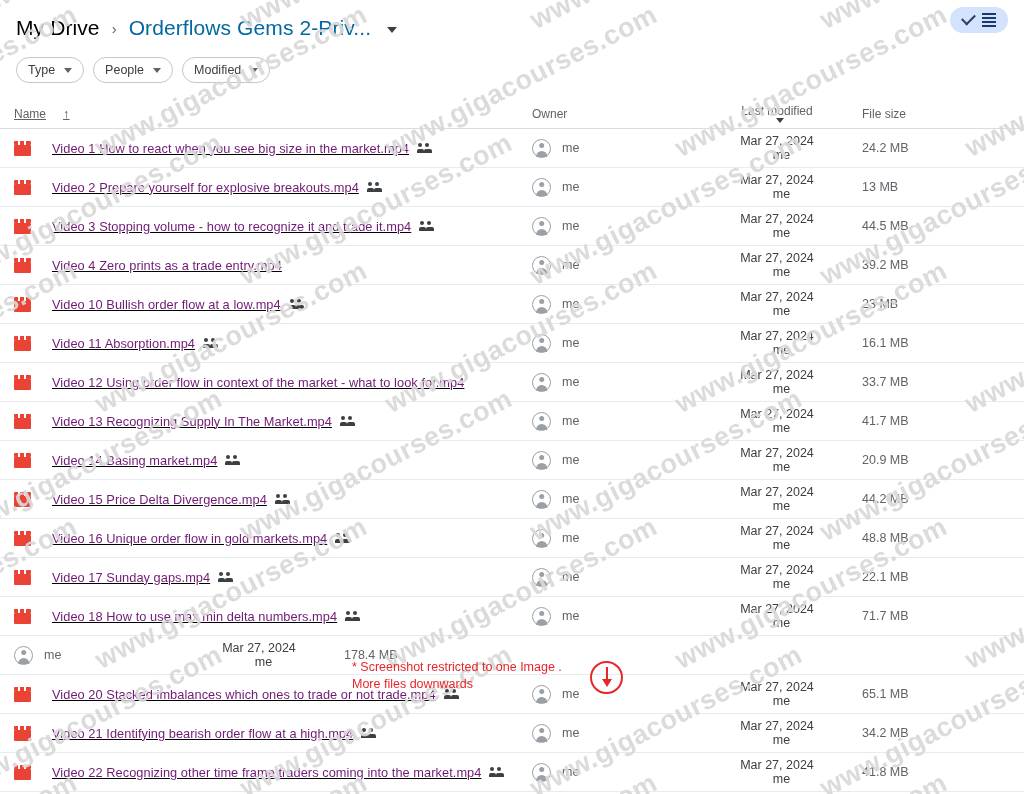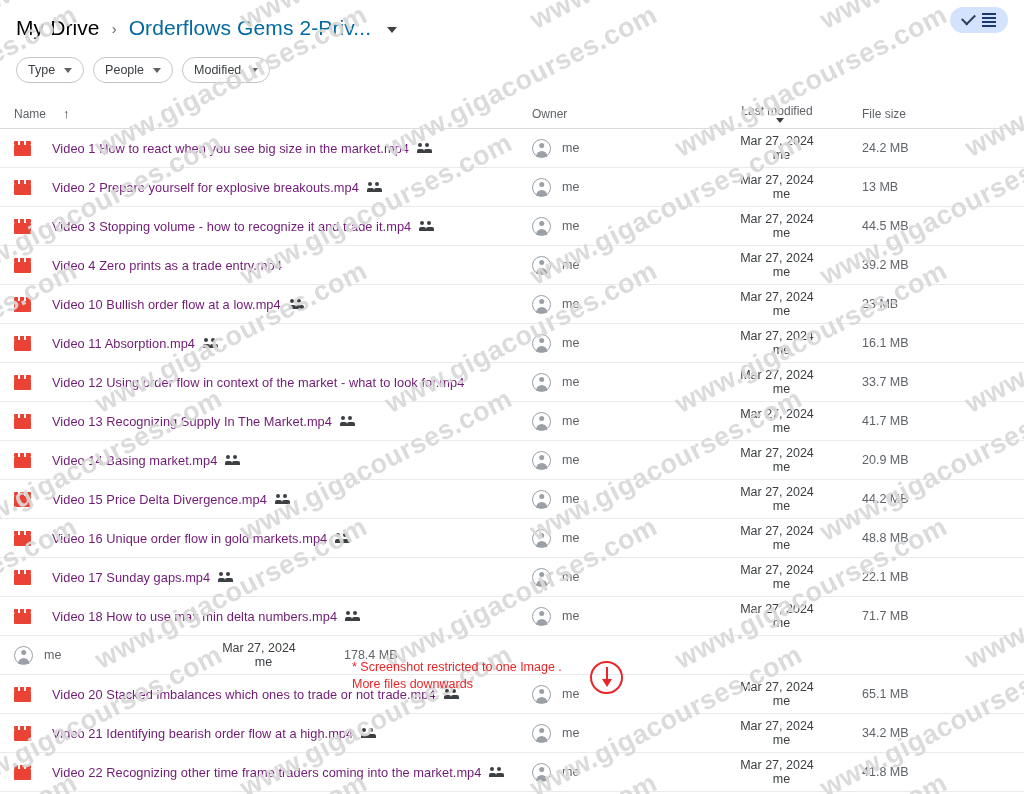--- a/index.html
+++ b/index.html
@@ -145,21 +145,21 @@
   }
   #col-head {
     height: 30px;
     border-bottom: 1px solid #dadce0;
     font-size: 12px;
     color: #5f6368;
     padding: 0 14px;
     display: flex;
     align-items: center;
   }
-  .c-name   { width: 518px; display: flex; align-items: center; }
+  .c-name   { width: 518px; display: flex; align-items: center; text-decoration: underline; }
   .c-owner  { width: 160px; display: flex; align-items: center; }
   .c-mod    { width: 170px; display: flex; align-items: center; flex-direction: column; }
   .c-size   { width: 140px; display: flex; align-items: center; }
 
   #col-head .c-name { padding-left: 0; }
   .sort-arrow {
     margin-left: 17px;
     font-size: 13px;
     color: #3c4043;
     line-height: 1;

